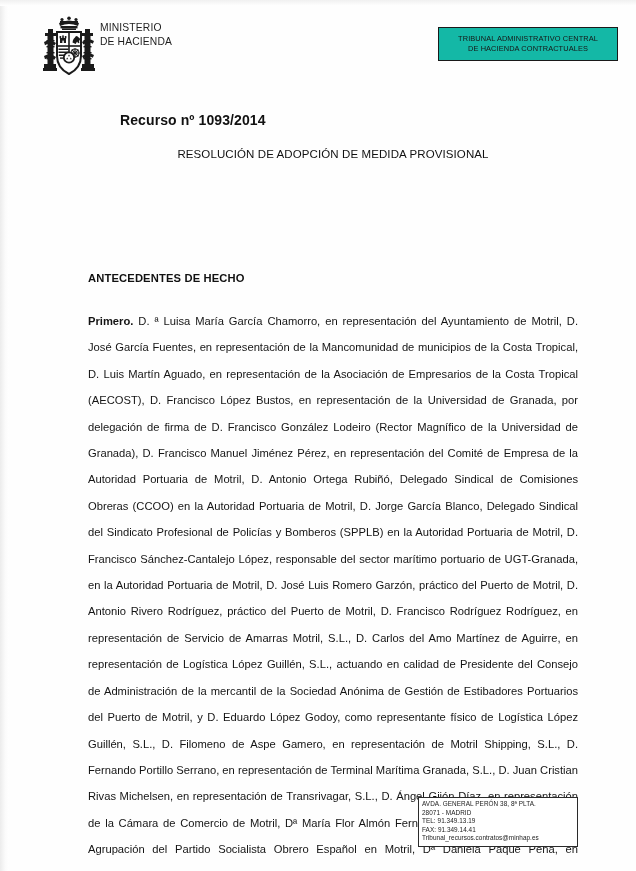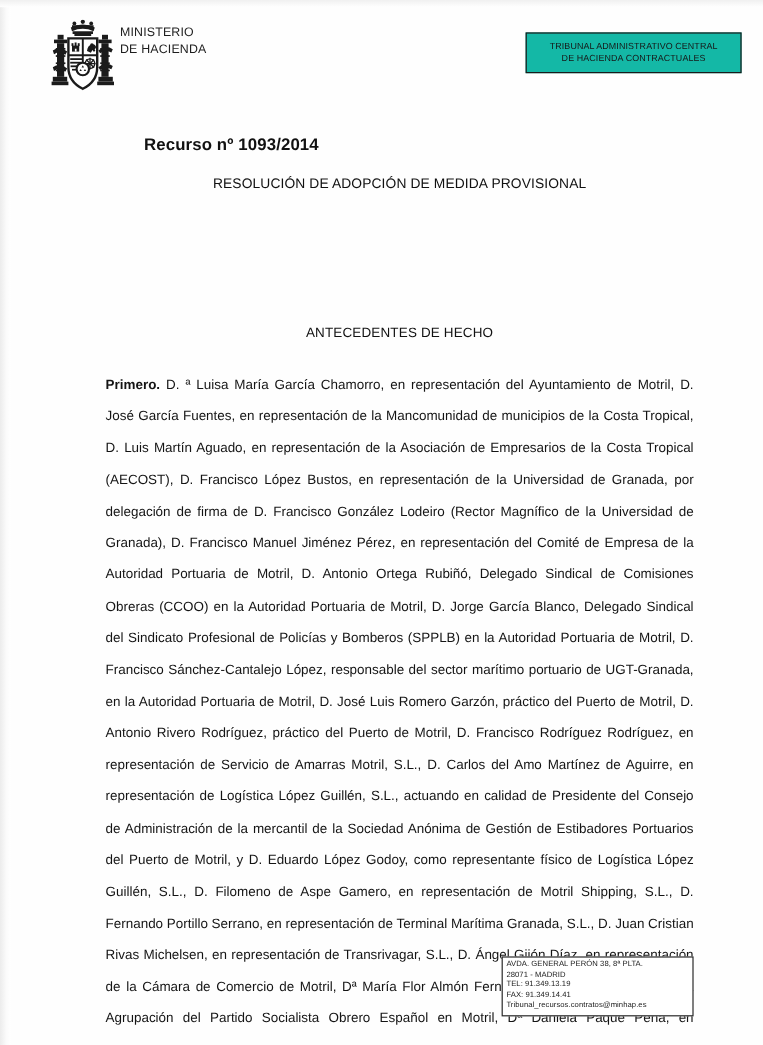--- a/index.html
+++ b/index.html
@@ -114,23 +114,23 @@
     line-height: 26px;
     color: #141414;
     text-align: justify;
     text-justify: inter-word;
   }
   .section-title {
     position: absolute;
     left: 88px;
     top: 272px;
     width: 490px;
-    text-align: center;
+    text-align: left;
     font-size: 11.2px;
-    font-weight: normal;
+    font-weight: bold;
     color: #111;
     letter-spacing: 0.15px;
   }
   .body-text {
     position: absolute;
     left: 88px;
     top: 308px;
     width: 490px;
     font-size: 11.2px;
     line-height: 26.4px;

